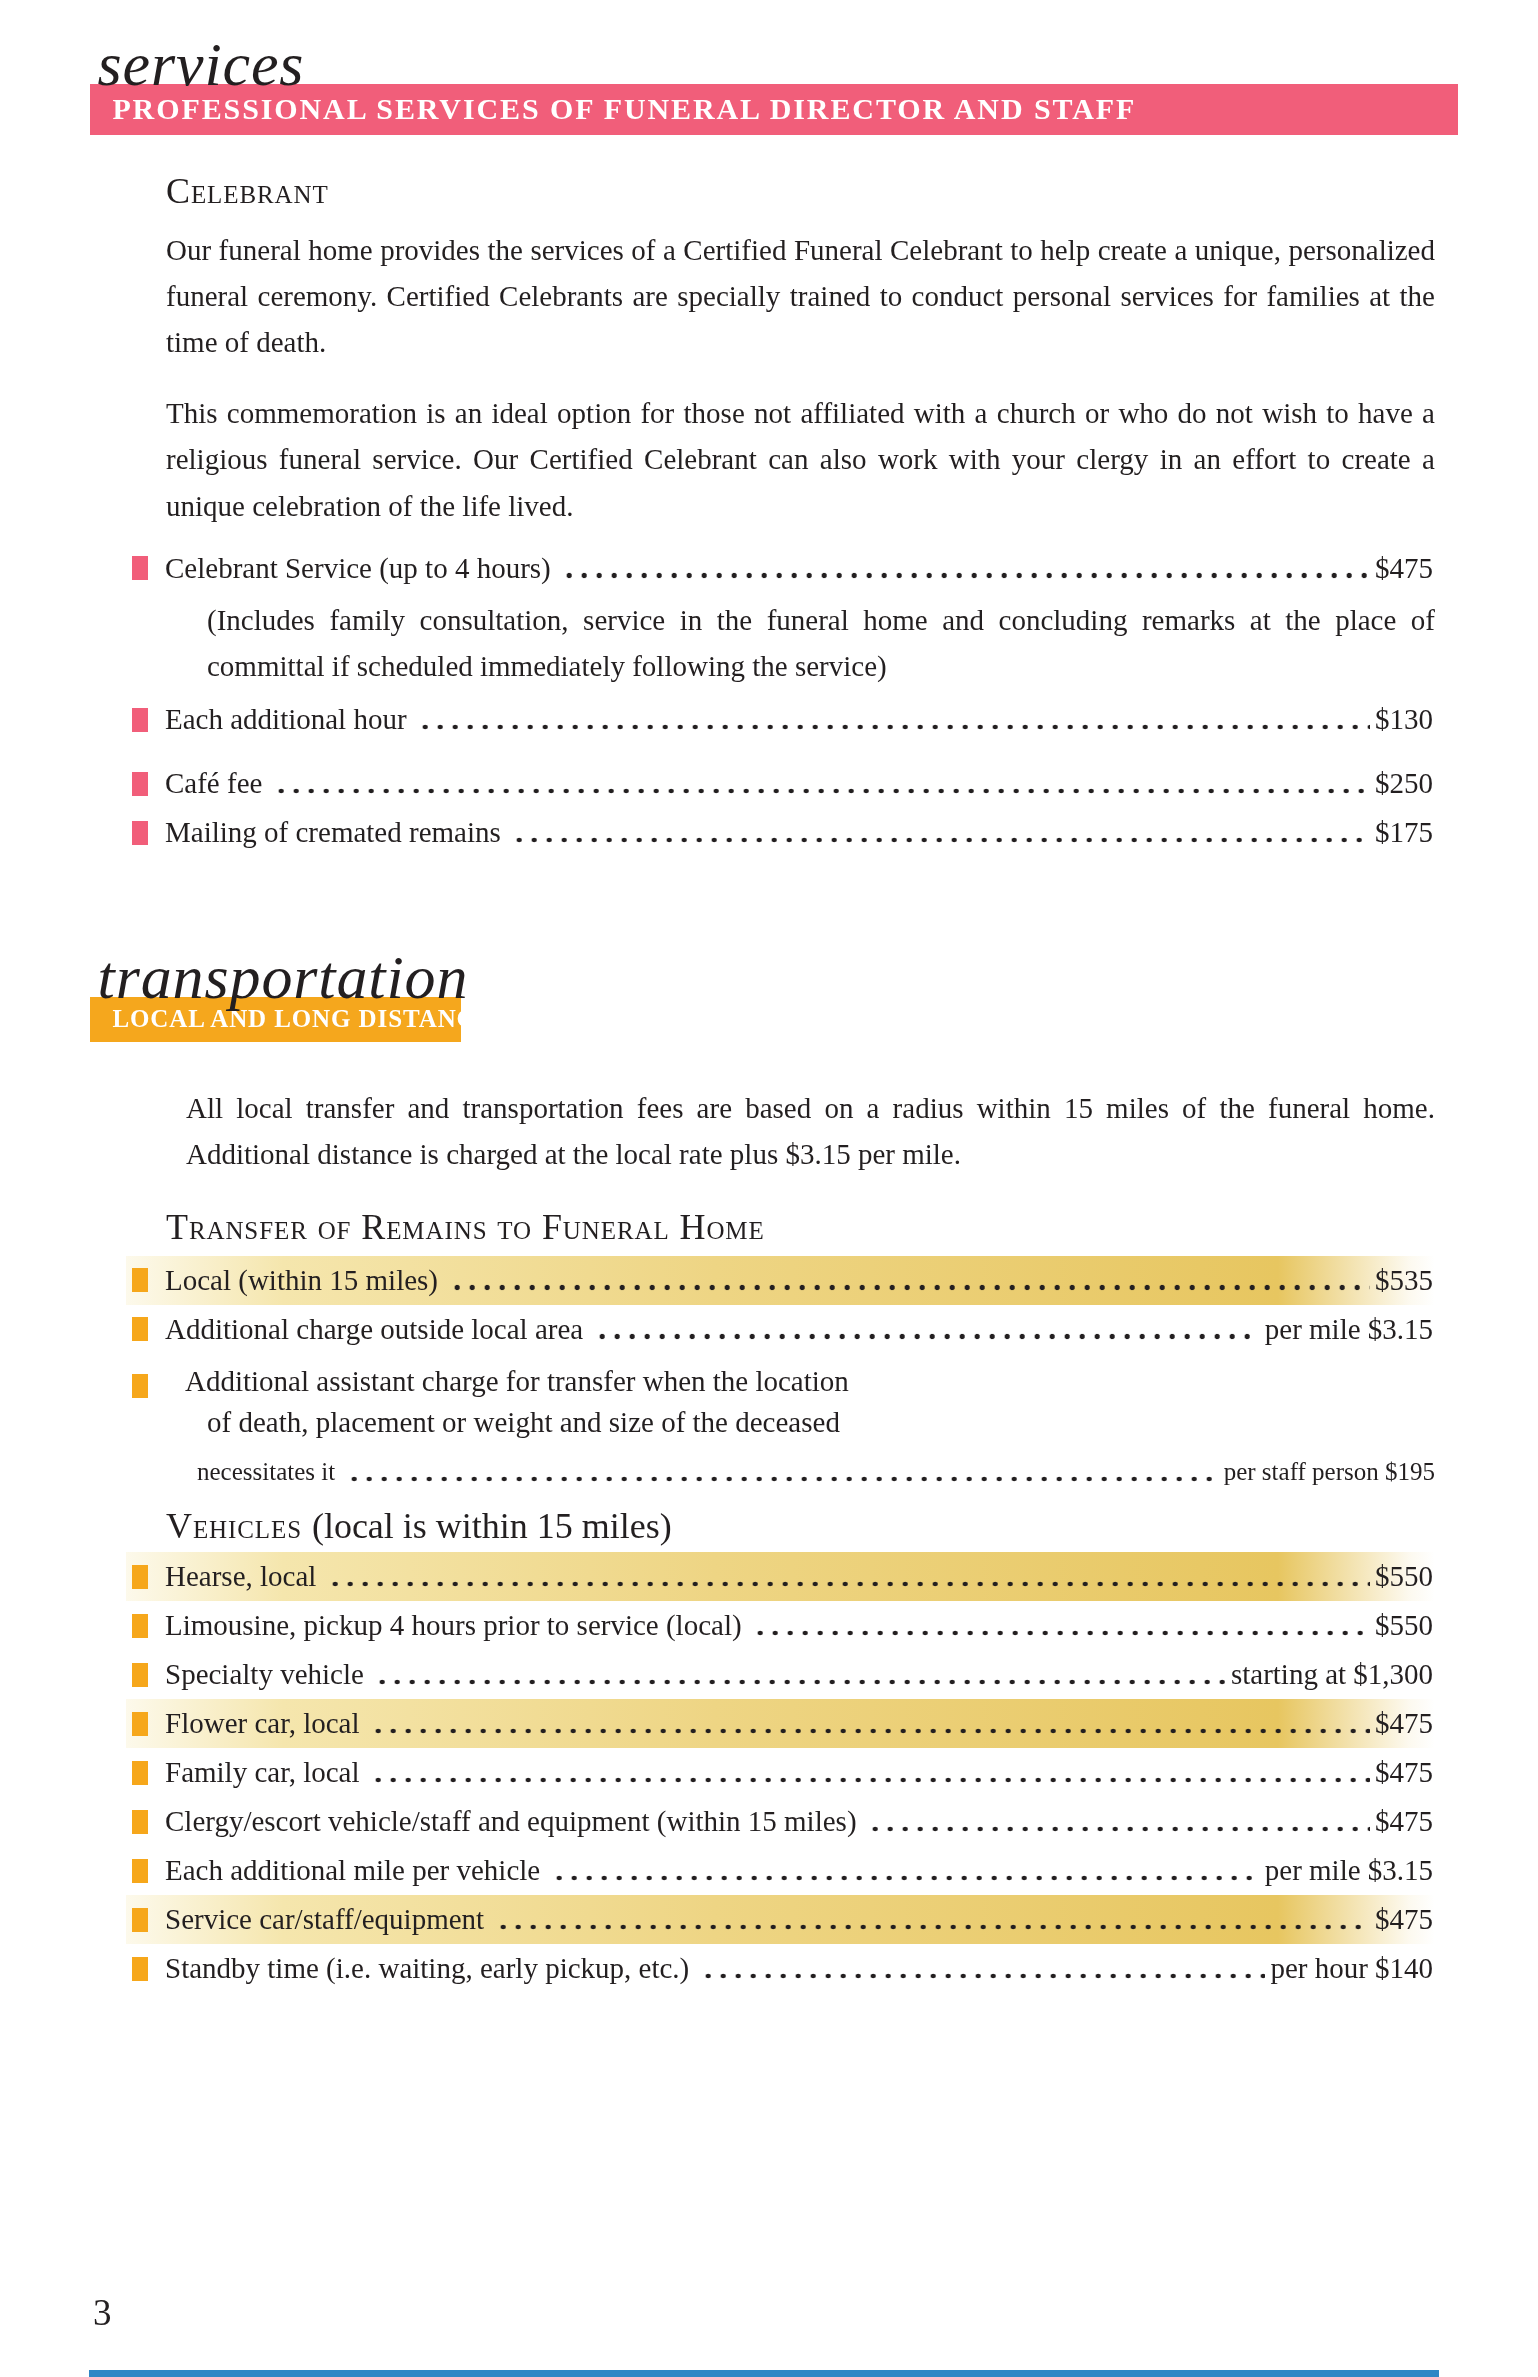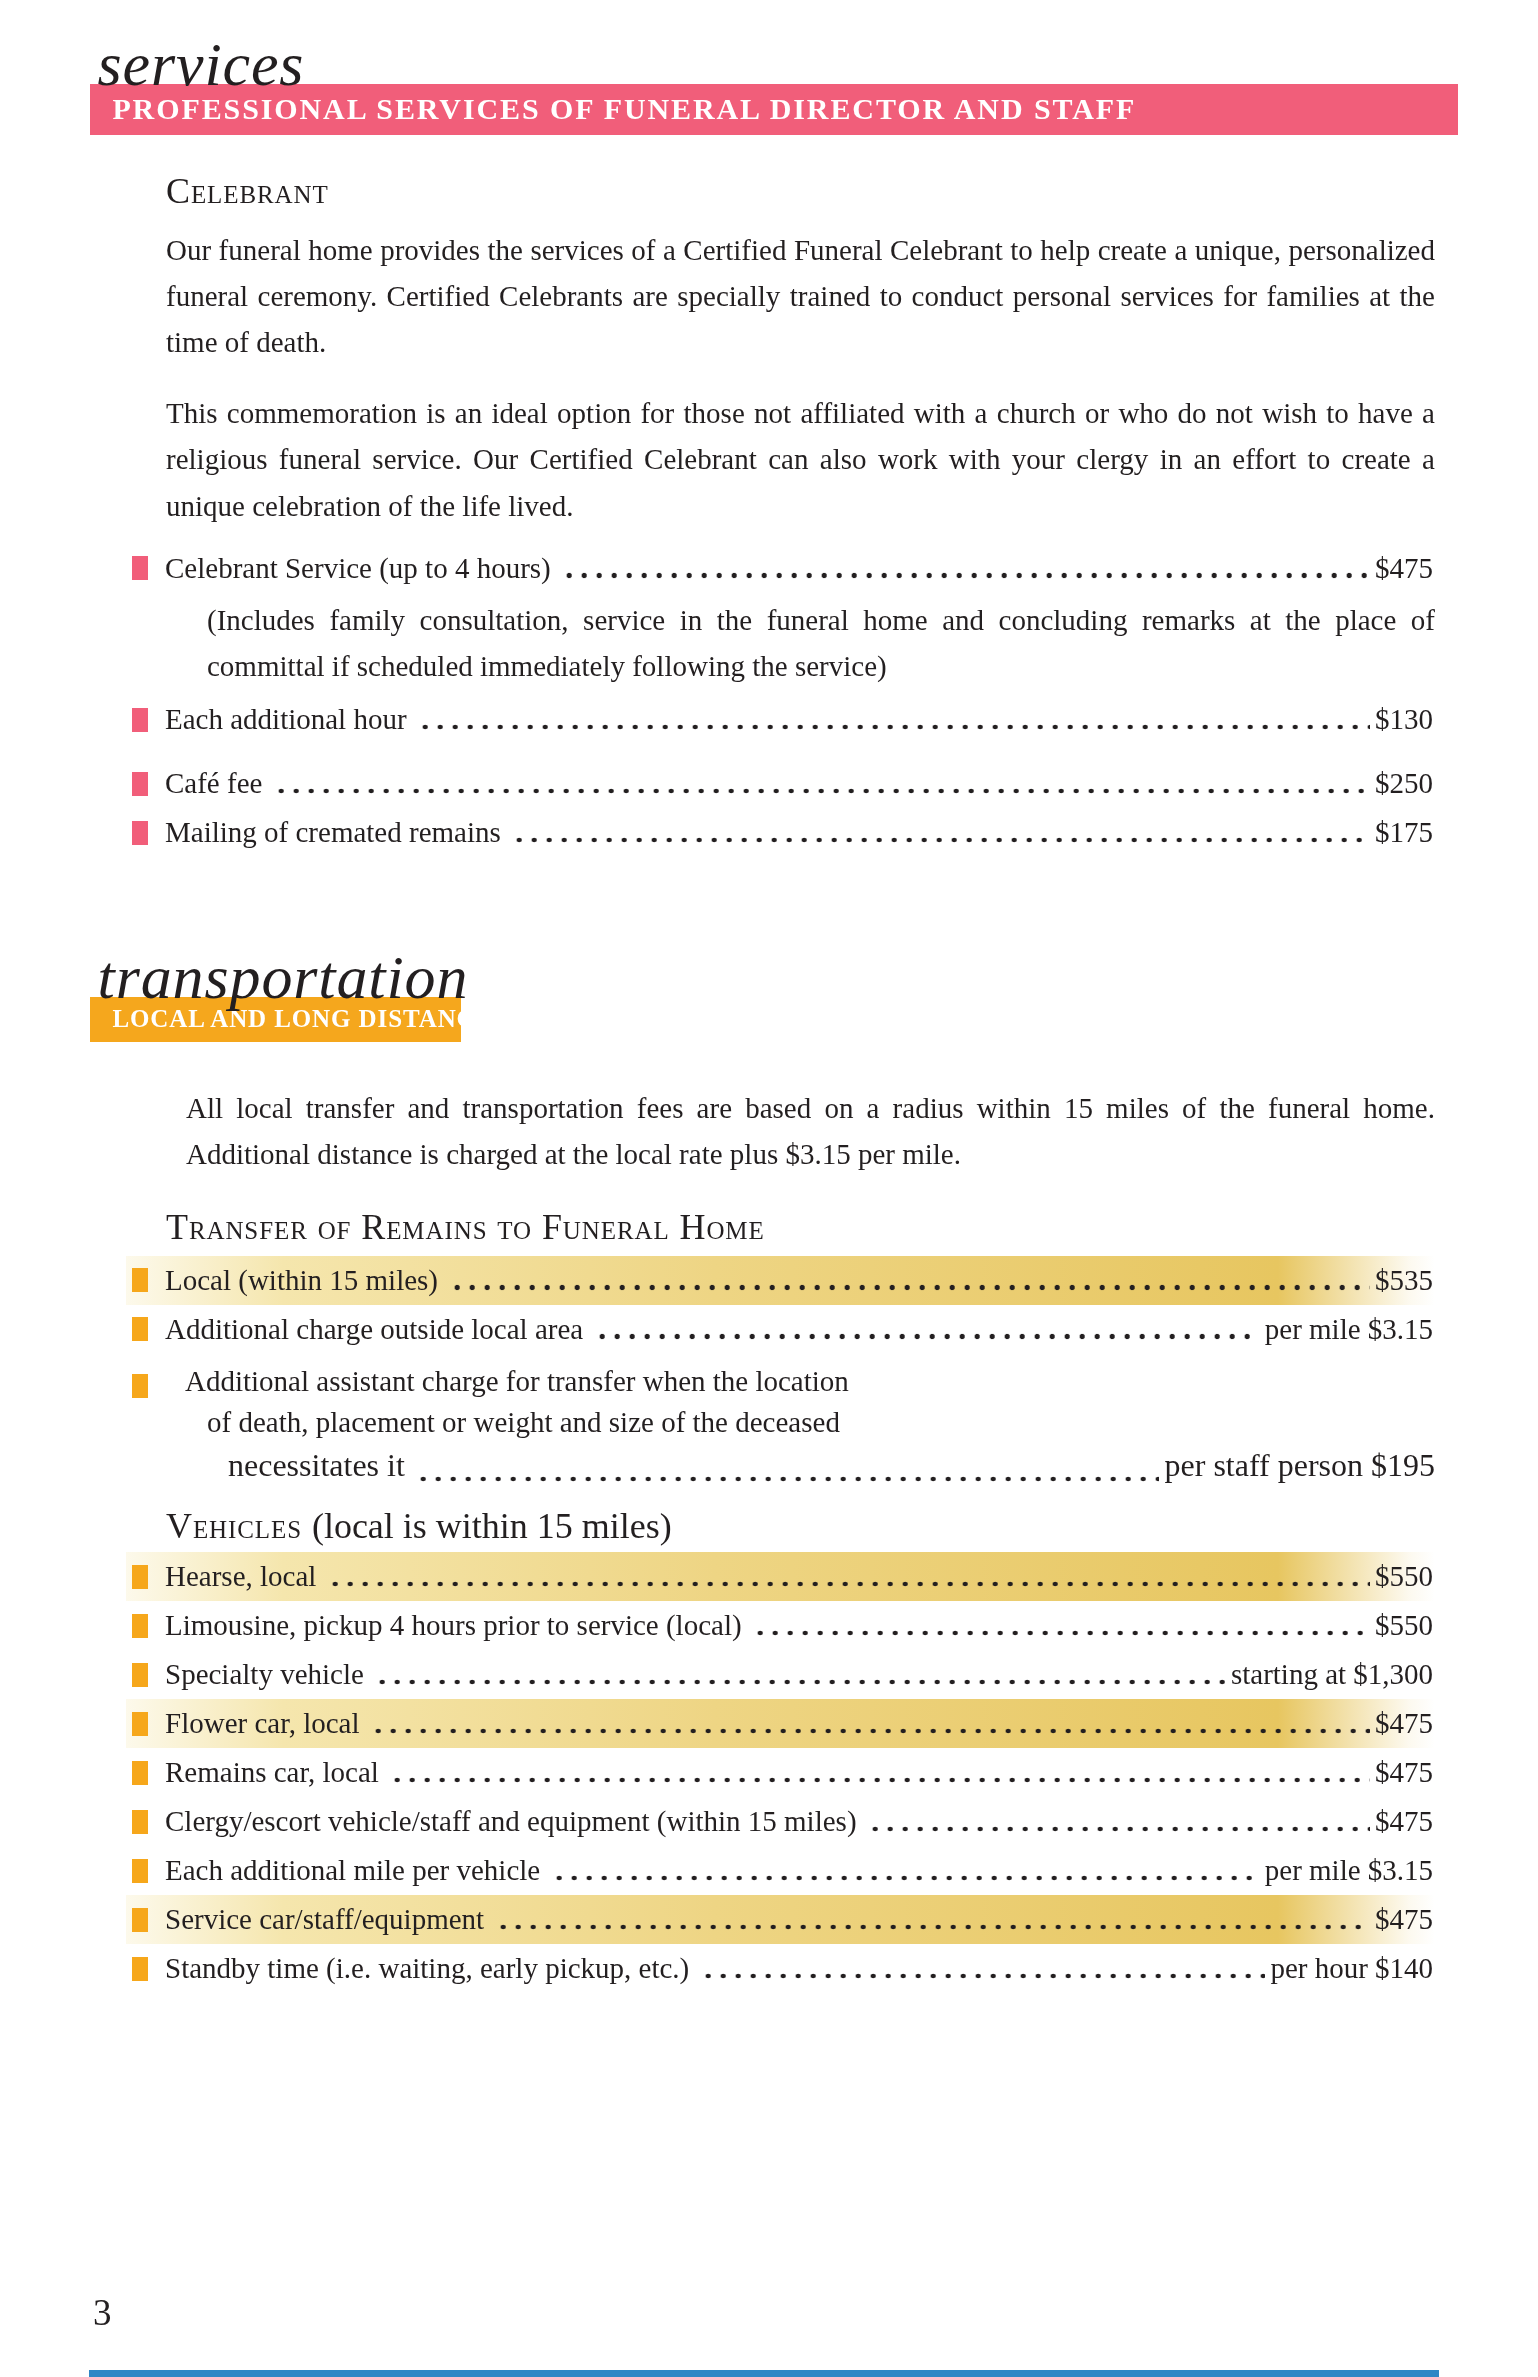--- a/index.html
+++ b/index.html
@@ -47,21 +47,21 @@
   .price{white-space:nowrap;flex:none;}
   .hl{
     background:linear-gradient(90deg,
       rgba(247,236,190,0.30) 0%, #f5e6ad 12%, #eed584 45%,
       #e7c660 88%, rgba(231,198,96,0.10) 98%, rgba(231,198,96,0) 100%);
   }
   .note{
     font-size:29px;line-height:1.6;text-align:justify;margin:3.7px 0 5.6px 75px;
   }
   .wrap-lines{font-size:29px;line-height:1.68;margin-left:75px;}
-  .tail-row{display:flex;align-items:flex-start;font-size:32px;min-height:49px;margin-left:96px;}
+  .tail-row{display:flex;align-items:center;font-size:25px;min-height:49px;margin-left:65px;}
   .sec-transport{margin-top:89px;}
   .intro-gap{margin-top:43px;}
   .hd-gap{margin-top:39px;}
   .hd-gap2{margin-top:28px;}
   .vh-gap{margin-top:7.5px;}
   .page-number{
     position:absolute;left:93px;bottom:43px;font-size:37px;
   }
   .bottom-bar{
     position:absolute;bottom:0;left:89px;width:1350px;height:7.5px;background:#2f87c5;
@@ -172,21 +172,21 @@
         <span class="price">starting at $1,300</span>
       </div>
       <div class="prow hl">
         <span class="bullet goldb"></span>
         <span class="lbl">Flower car, local</span>
         <span class="dots"></span>
         <span class="price">$475</span>
       </div>
       <div class="prow">
         <span class="bullet goldb"></span>
-        <span class="lbl">Remains car, local</span>
+        <span class="lbl">Family car, local</span>
         <span class="dots"></span>
         <span class="price">$475</span>
       </div>
       <div class="prow">
         <span class="bullet goldb"></span>
         <span class="lbl">Clergy/escort vehicle/staff and equipment (within 15 miles)</span>
         <span class="dots"></span>
         <span class="price">$475</span>
       </div>
       <div class="prow">

